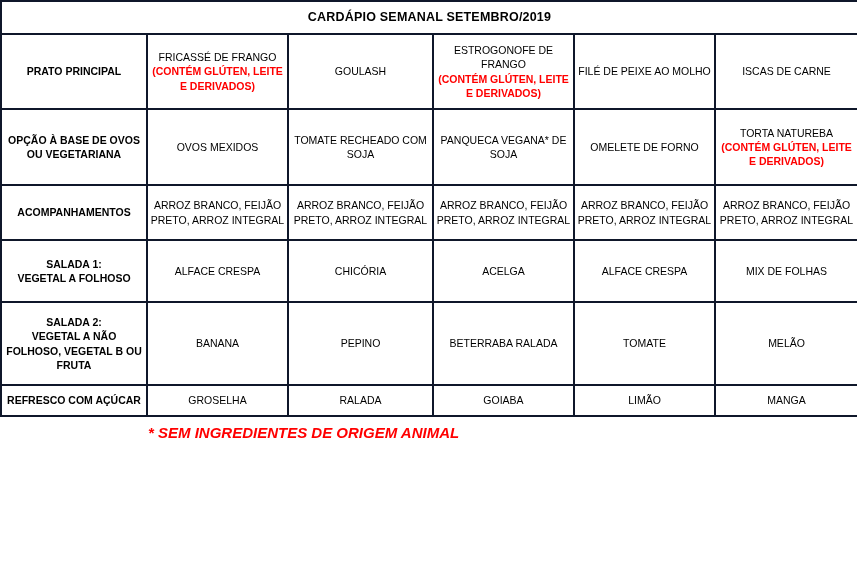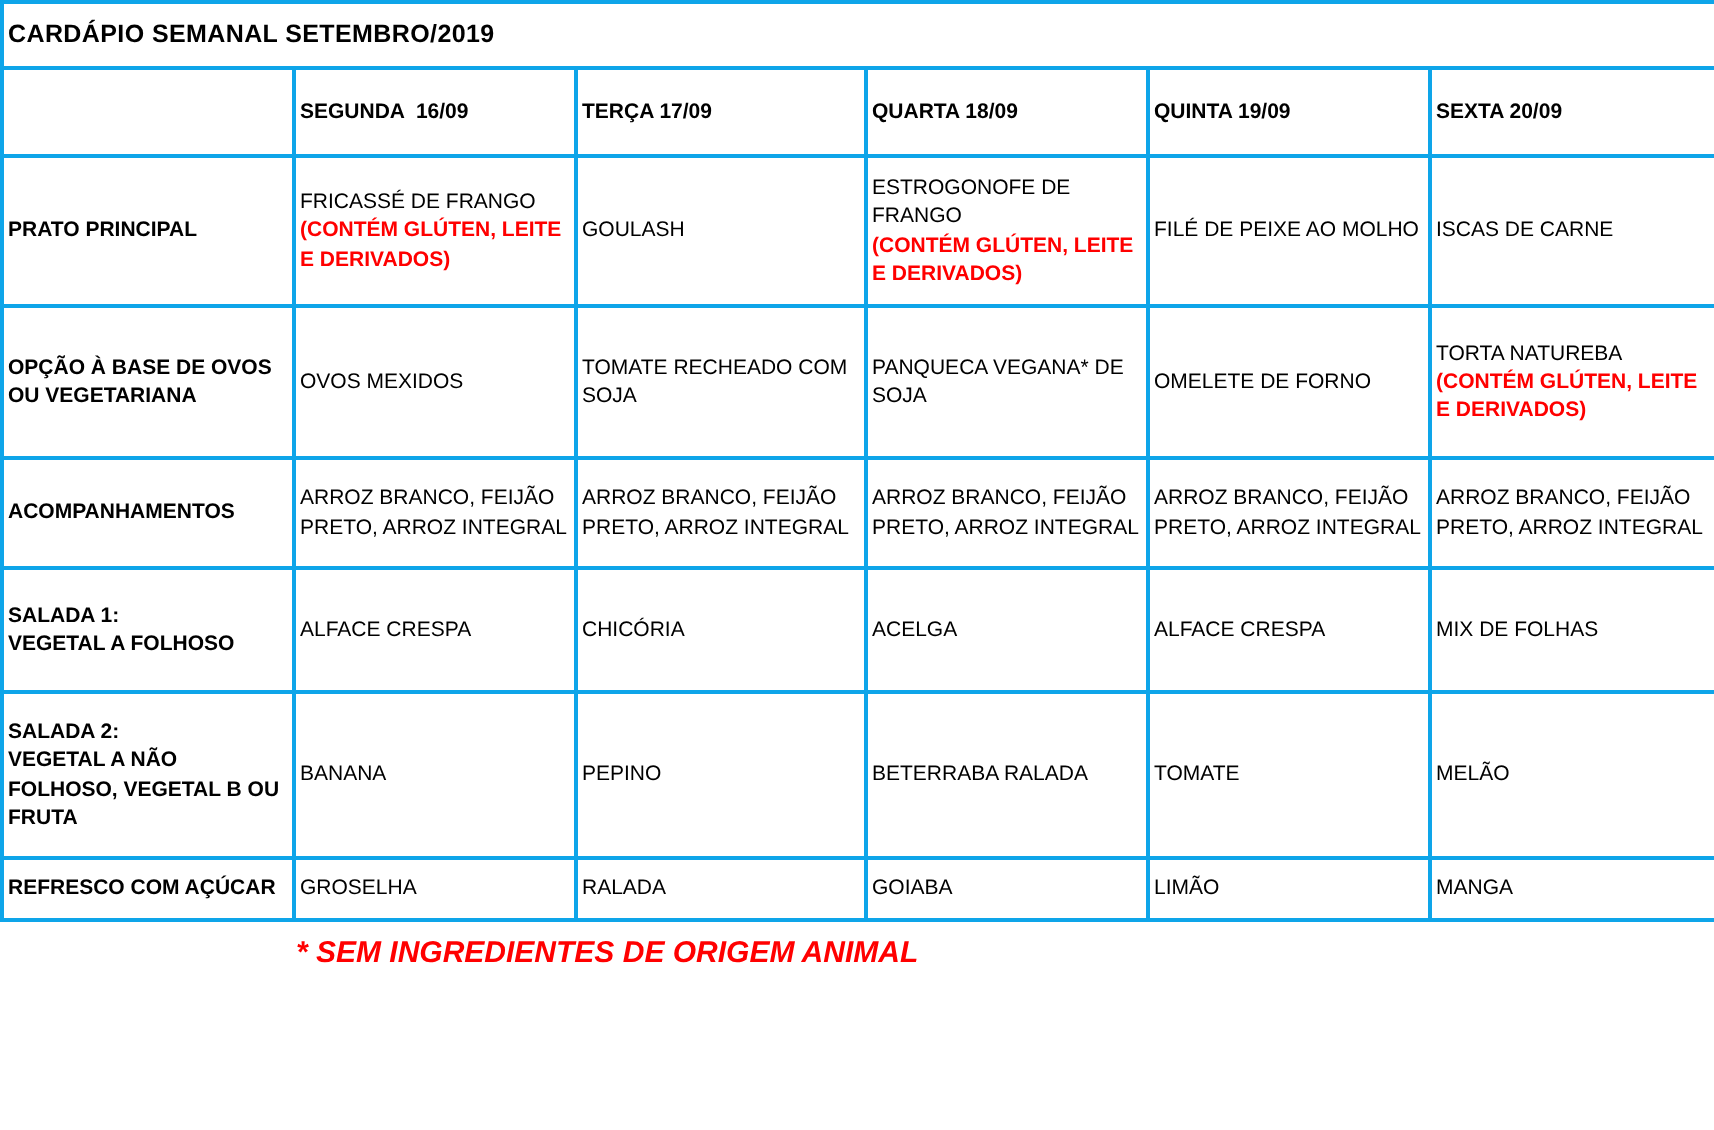--- a/index.html
+++ b/index.html
@@ -8,21 +8,22 @@
     background: #ffffff;
     font-family: "Liberation Sans", "DejaVu Sans", sans-serif;
     color: #000000;
   }
   table.menu {
     border-collapse: collapse;
     table-layout: fixed;
     width: 857px;
   }
   table.menu td {
-    border: 2px solid #0ea5e9;
+    border: 2px solid #0f172a;
+    text-align: center;
     vertical-align: middle;
     padding: 1px 2px;
     font-size: 10.5px;
     line-height: 1.35;
     overflow: hidden;
   }
   tr.title-row td {
     font-weight: bold;
     font-size: 12.5px;
     height: 29px;
@@ -68,28 +69,20 @@
       <col style="width:141px">
       <col style="width:145px">
     <col style="width:141px">
       <col style="width:141px">
       <col style="width:143px">
   </colgroup>
   <tbody>
     <tr class="title-row">
       <td colspan="6">CARDÁPIO SEMANAL SETEMBRO/2019</td>
     </tr>
-    <tr class="header-row">
-      <td></td>
-      <td>SEGUNDA  16/09</td>
-      <td>TERÇA 17/09</td>
-      <td>QUARTA 18/09</td>
-      <td>QUINTA 19/09</td>
-      <td>SEXTA 20/09</td>
-    </tr>
 
     <tr class="r1">
       <td class="row-label">PRATO PRINCIPAL</td>
       <td>
         <div>FRICASSÉ DE FRANGO</div>
         <div class="warning">(CONTÉM GLÚTEN, LEITE E DERIVADOS)</div>
       </td>
       <td>
         <div>GOULASH</div>
 

